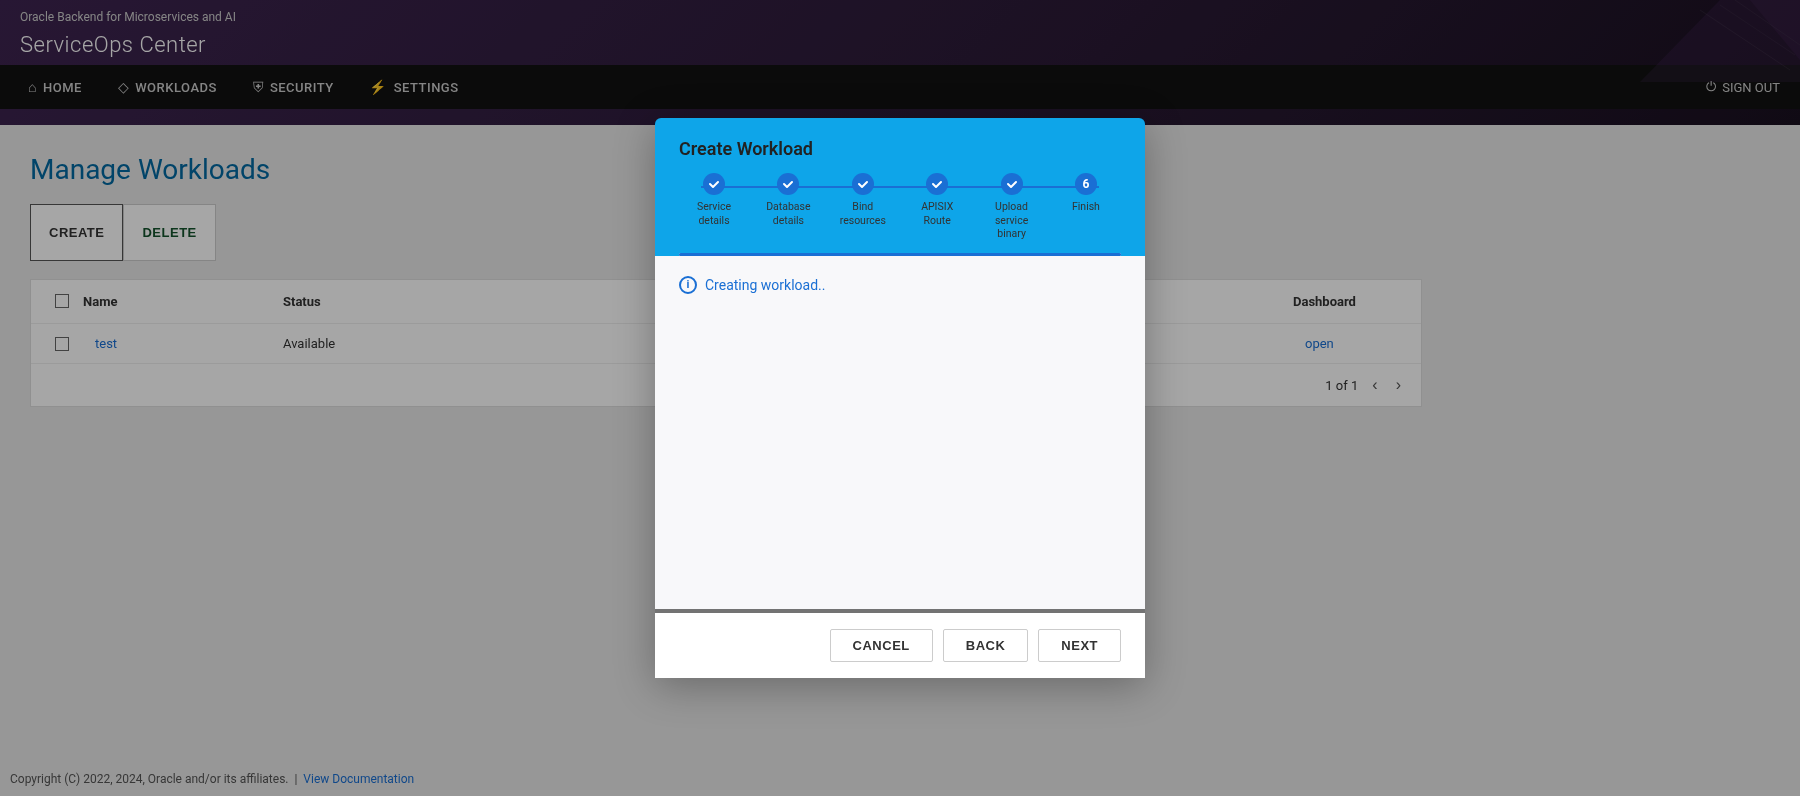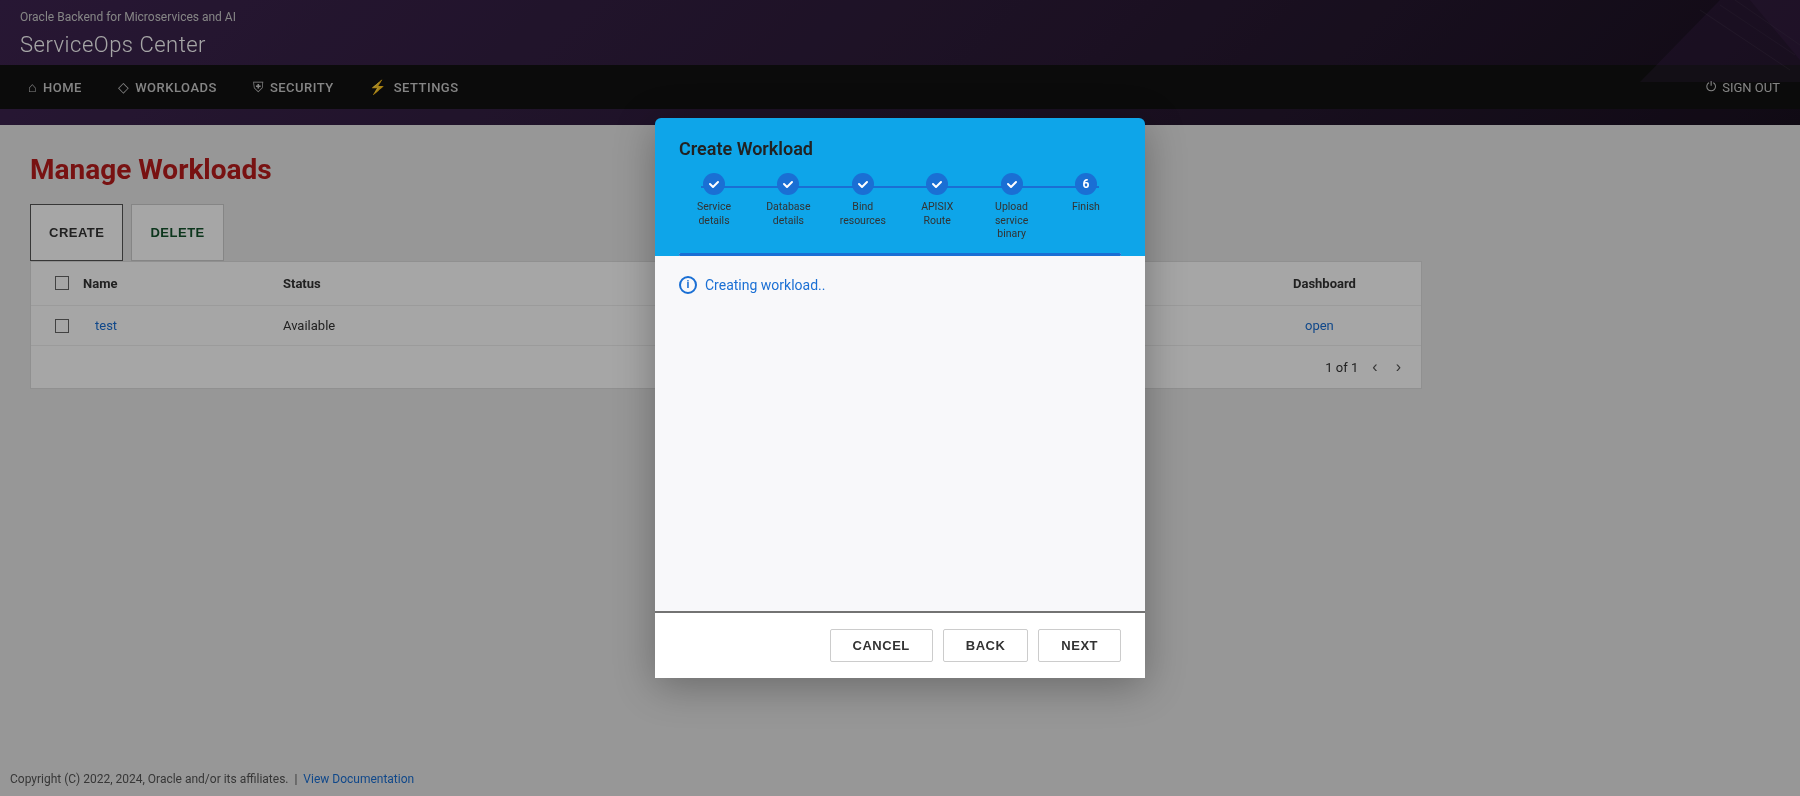--- a/index.html
+++ b/index.html
@@ -69,27 +69,28 @@
       position: absolute;
       top: 125px;
       left: 0;
       right: 0;
       bottom: 0;
       background: #e8e8e8;
       padding: 28px 30px;
     }
     .page-title {
       font-size: 28px;
-      font-weight: 700;
-      color: #b91c1c;
+      font-weight: 400;
+      color: #0369a1;
       margin-bottom: 18px;
     }
     .action-buttons {
       display: flex;
-      gap: 8px;
+      gap: 0;
+      margin-bottom: 18px;
     }
     .btn-create {
       border: 1.5px solid #555;
       background: #fff;
       color: #333;
       font-size: 13px;
       font-weight: 600;
       padding: 6px 18px;
       cursor: pointer;
       letter-spacing: 0.5px;
@@ -286,21 +287,21 @@
       font-weight: 700;
       color: #1a6fd4;
       flex-shrink: 0;
     }
 
     .modal-footer {
       padding: 16px 24px;
       display: flex;
       justify-content: flex-end;
       gap: 10px;
-      border-top: 2px solid #737373;
+      border-top: 4px solid #737373;
       background: #fff;
     }
     .btn-modal {
       padding: 8px 22px;
       font-size: 13px;
       font-weight: 600;
       border: none;
       cursor: pointer;
       letter-spacing: 0.5px;
       border-radius: 2px;

